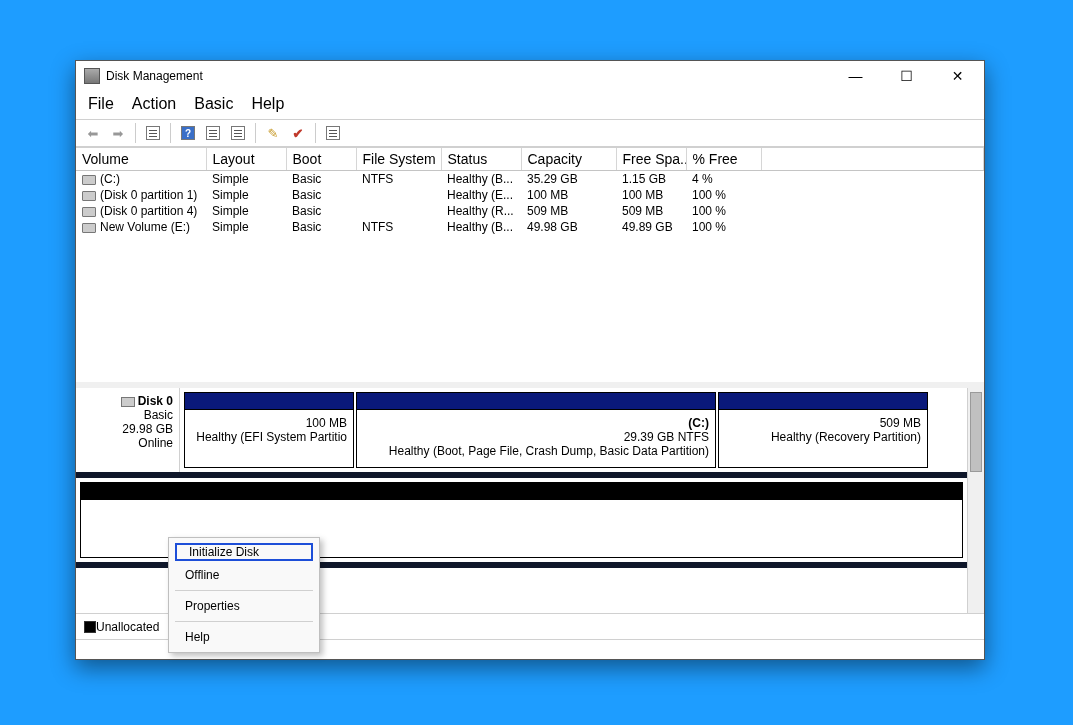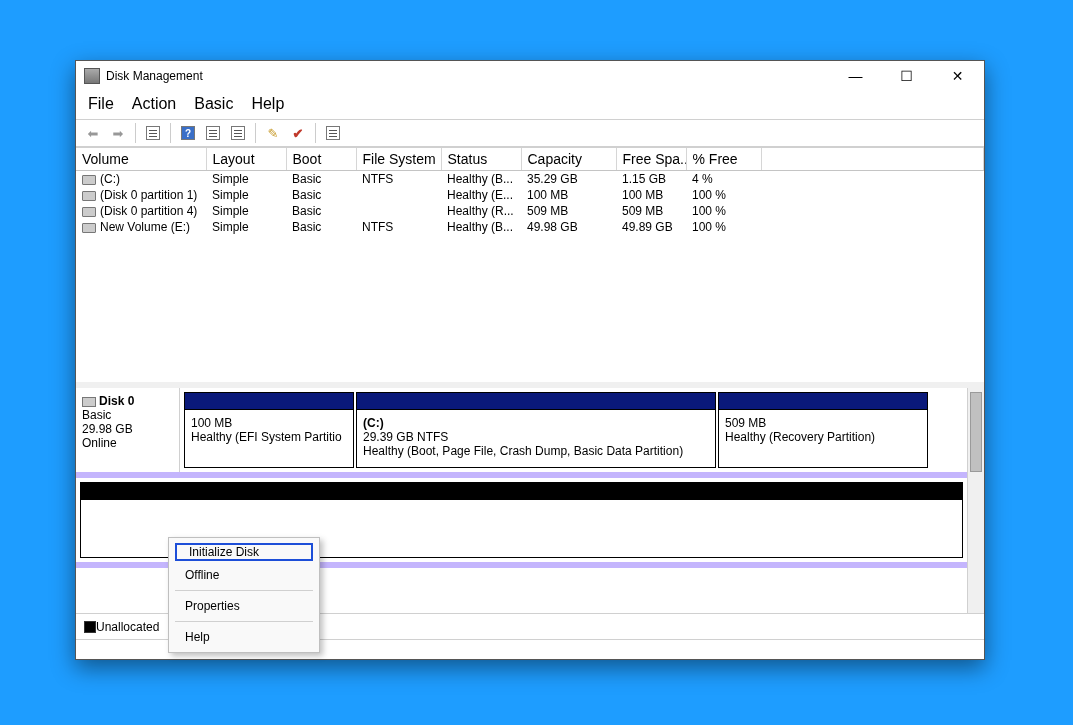--- a/index.html
+++ b/index.html
@@ -116,22 +116,23 @@
 
   
   .disk-pane {
     flex:1;
     display:flex;
     overflow:hidden;
   }
   .disk-scroll { flex:1; overflow:hidden; padding:0; }
   .disk-row {
     display:flex;
-    border-bottom: 6px solid #c4b5fd;
+    border-bottom: 6px solid #0f172a;
     min-height: 90px;
+    text-align: right;
   }
   .disk-infocell{
     width: 104px;
     padding: 6px 6px 6px 6px;
     font-size: 12px;
     border-right:1px solid #d0d0d0;
   }
   .disk-infocell .dname{font-weight:bold;}
   .disk-infocell .dicon{
     display:inline-block;width:14px;height:10px;background:#ccc;border:1px solid #777;vertical-align:middle;margin-right:3px;

